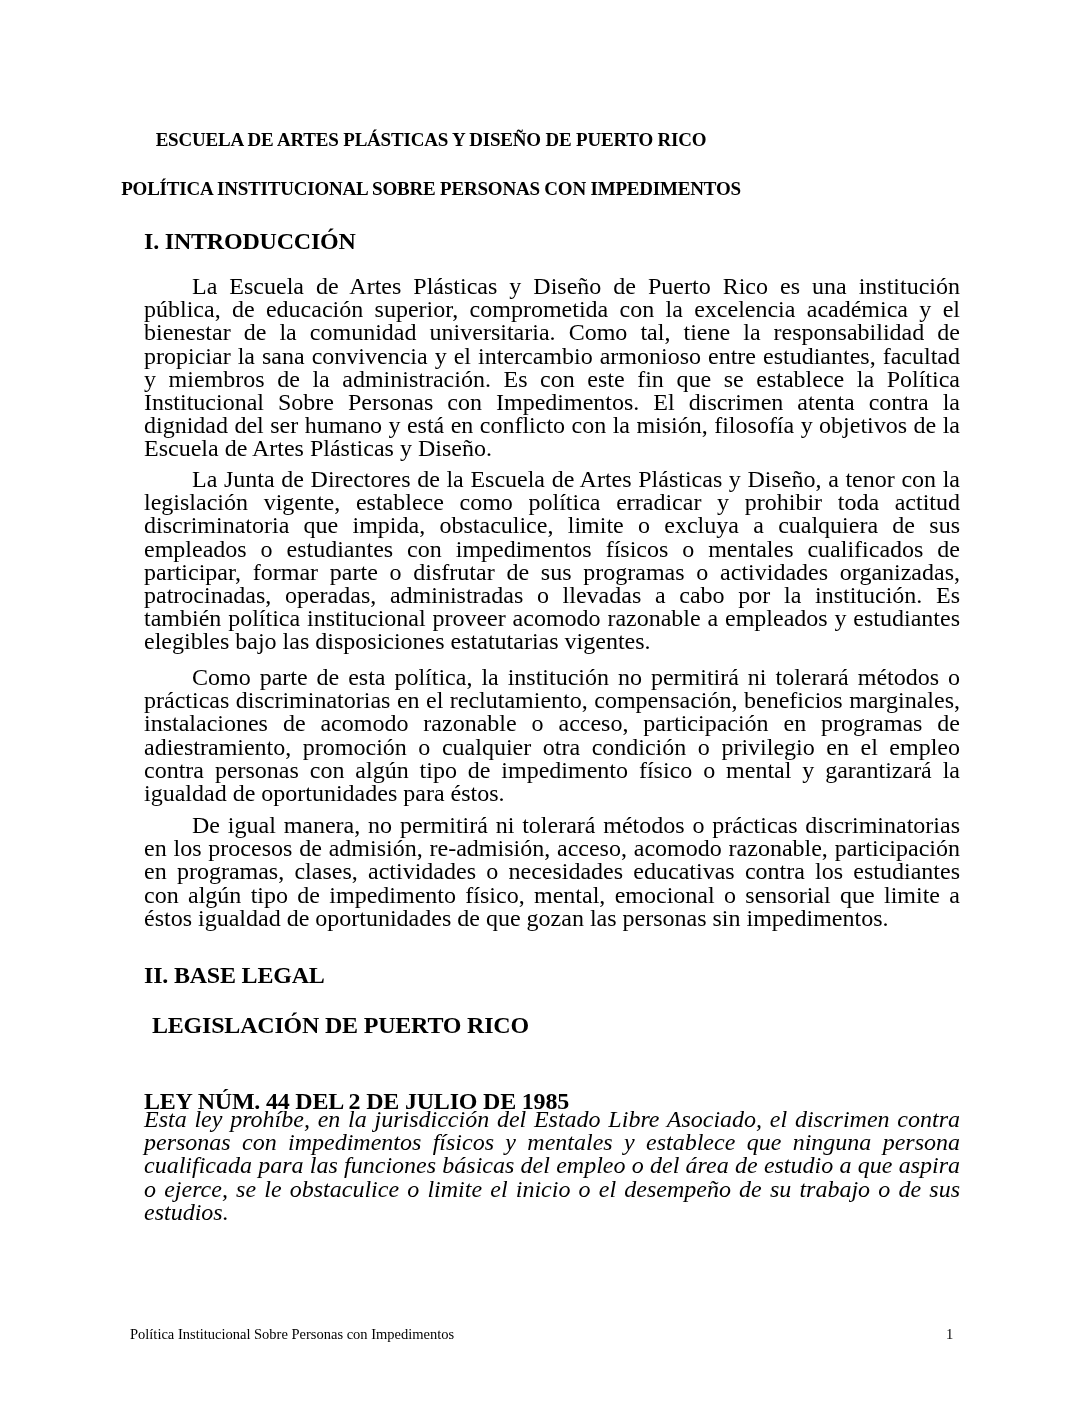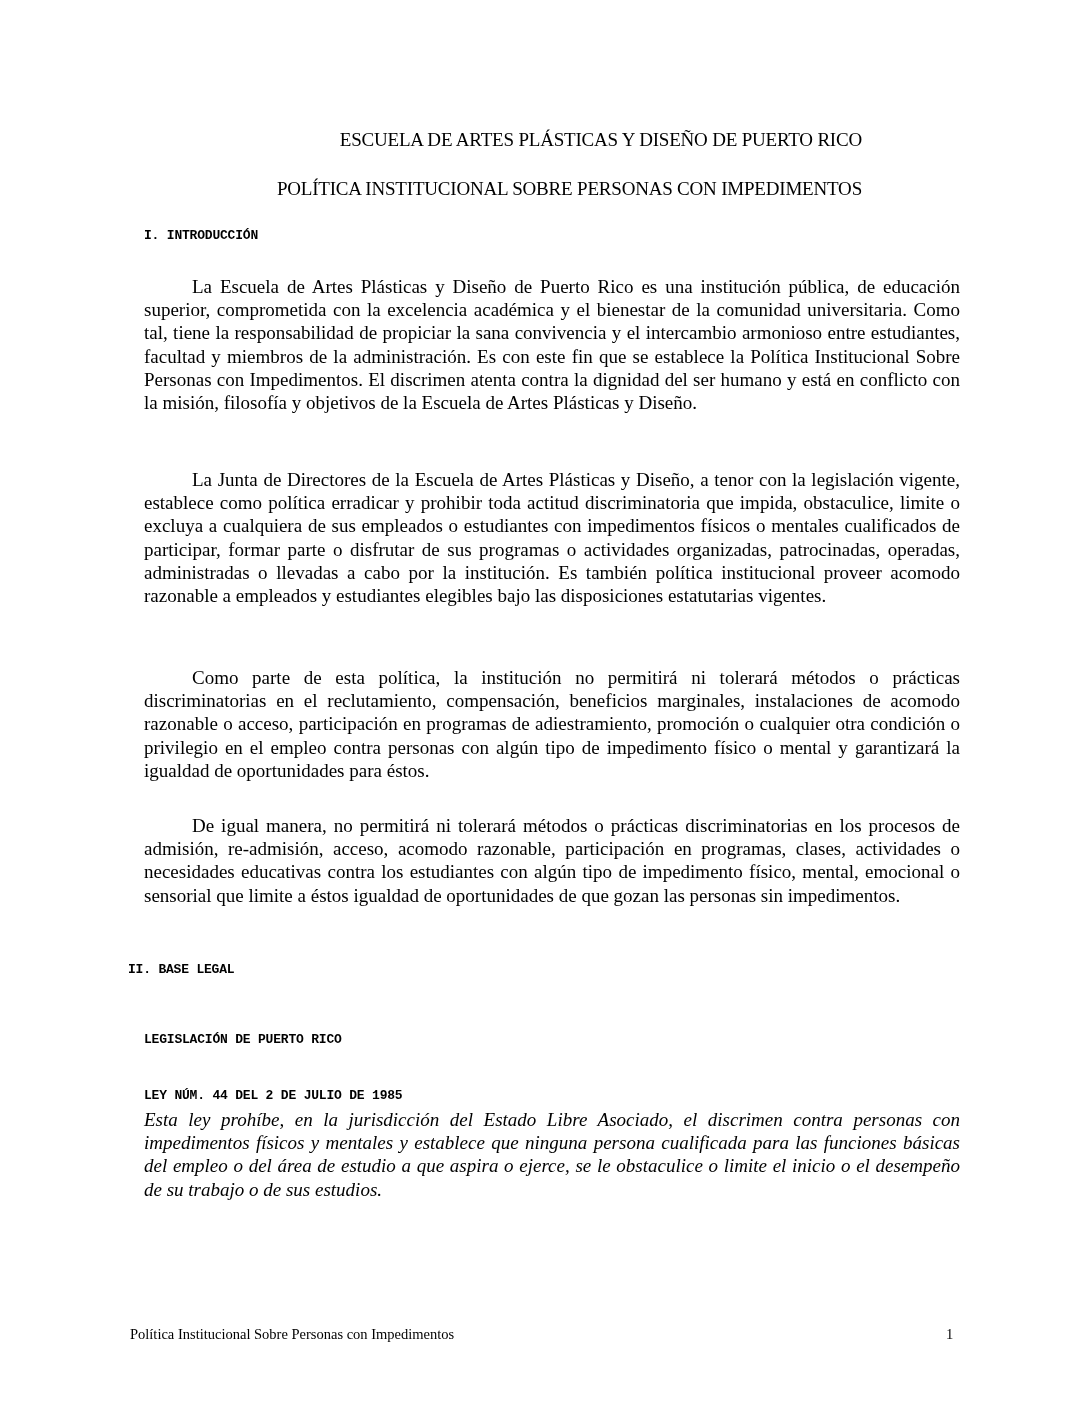--- a/index.html
+++ b/index.html
@@ -19,38 +19,37 @@
       position: absolute;
       left: 0; top: 0;
       width: 1088px;
       height: 1408px;
       background: #ffffff;
     }
     .center-title {
       position: absolute;
       left: 0;
       width: 862px;
-      text-align: right;
-      font-weight: normal;
+      text-align: center;
+      font-weight: bold;
       font-size: 19px;
       letter-spacing: -0.2px;
     }
     .heading {
       position: absolute;
       font-weight: bold;
-      font-size: 13px;
+      font-size: 24px;
       letter-spacing: -0.2px;
       white-space: nowrap;
-      font-family: Liberation Mono, monospace;
     }
     .para {
       position: absolute;
       left: 144px;
       width: 816px;
-      font-size: 19px;
+      font-size: 24px;
       line-height: 23.2px;
       text-align: justify;
       text-indent: 48px;
     }
     .para.noindent {
       text-indent: 0;
     }
     .footer-left {
       position: absolute;
       left: 130px;
@@ -77,23 +76,23 @@
   <div class="heading" style="left:144px; top:228px;">I. INTRODUCCIÓN</div>
 
   <div class="para" style="top:275px;">La Escuela de Artes Plásticas y Diseño de Puerto Rico es una institución pública, de educación superior, comprometida con la excelencia académica y el bienestar de la comunidad universitaria.  Como tal, tiene la responsabilidad de propiciar la sana convivencia y el intercambio armonioso entre estudiantes, facultad y miembros de la administración.  Es con este fin que se establece la Política Institucional Sobre Personas con Impedimentos.  El discrimen atenta contra la dignidad del ser humano y está en conflicto con la misión, filosofía y objetivos de la Escuela de Artes Plásticas y Diseño.</div>
 
   <div class="para" style="top:468px;">La Junta de Directores de la Escuela de Artes Plásticas y Diseño, a tenor con la legislación vigente, establece como política erradicar y prohibir toda actitud discriminatoria que impida, obstaculice, limite o excluya a cualquiera de sus empleados o estudiantes con impedimentos físicos o mentales cualificados de participar, formar parte o disfrutar de sus programas o actividades organizadas, patrocinadas, operadas, administradas o llevadas a cabo por la institución.   Es también política institucional proveer acomodo razonable a empleados y estudiantes elegibles bajo las disposiciones estatutarias vigentes.</div>
 
   <div class="para" style="top:666px;">Como parte  de esta política, la institución no permitirá ni tolerará métodos o prácticas discriminatorias en el reclutamiento, compensación, beneficios marginales, instalaciones de acomodo razonable o acceso, participación en programas de adiestramiento, promoción o cualquier otra condición o privilegio en el empleo contra personas con algún tipo de impedimento físico o mental y garantizará la igualdad de oportunidades para éstos.</div>
 
   <div class="para" style="top:814px;">De igual manera, no permitirá ni tolerará métodos o prácticas discriminatorias en los procesos de admisión, re-admisión, acceso, acomodo razonable, participación en programas, clases, actividades o necesidades educativas contra los estudiantes con algún tipo de impedimento físico, mental, emocional o sensorial que limite a éstos igualdad de oportunidades de que gozan las personas sin impedimentos.</div>
 
-  <div class="heading" style="left:128px; top:962px;">II.  BASE LEGAL</div>
+  <div class="heading" style="left:144px; top:962px;">II.  BASE LEGAL</div>
 
-  <div class="heading" style="left:144px; top:1012px;margin-top:20px;">LEGISLACIÓN DE PUERTO RICO</div>
+  <div class="heading" style="left:152px; top:1012px;">LEGISLACIÓN DE PUERTO RICO</div>
 
   <div class="heading" style="left:144px; top:1060px;margin-top:28px;">LEY NÚM. 44 DEL 2 DE JULIO DE 1985</div>
 
   <div class="para noindent" style="top:1108px;font-style:italic;">Esta ley prohíbe, en la jurisdicción del Estado Libre Asociado, el discrimen contra personas con impedimentos físicos y mentales y establece que ninguna persona cualificada para las funciones básicas del empleo o del área de estudio a que aspira o ejerce, se le obstaculice o limite el inicio o el desempeño de su trabajo o de sus estudios.</div>
 
   <div class="footer-left">Política Institucional Sobre Personas con Impedimentos</div>
 
   <div class="footer-right">1</div>
 
 </div>

